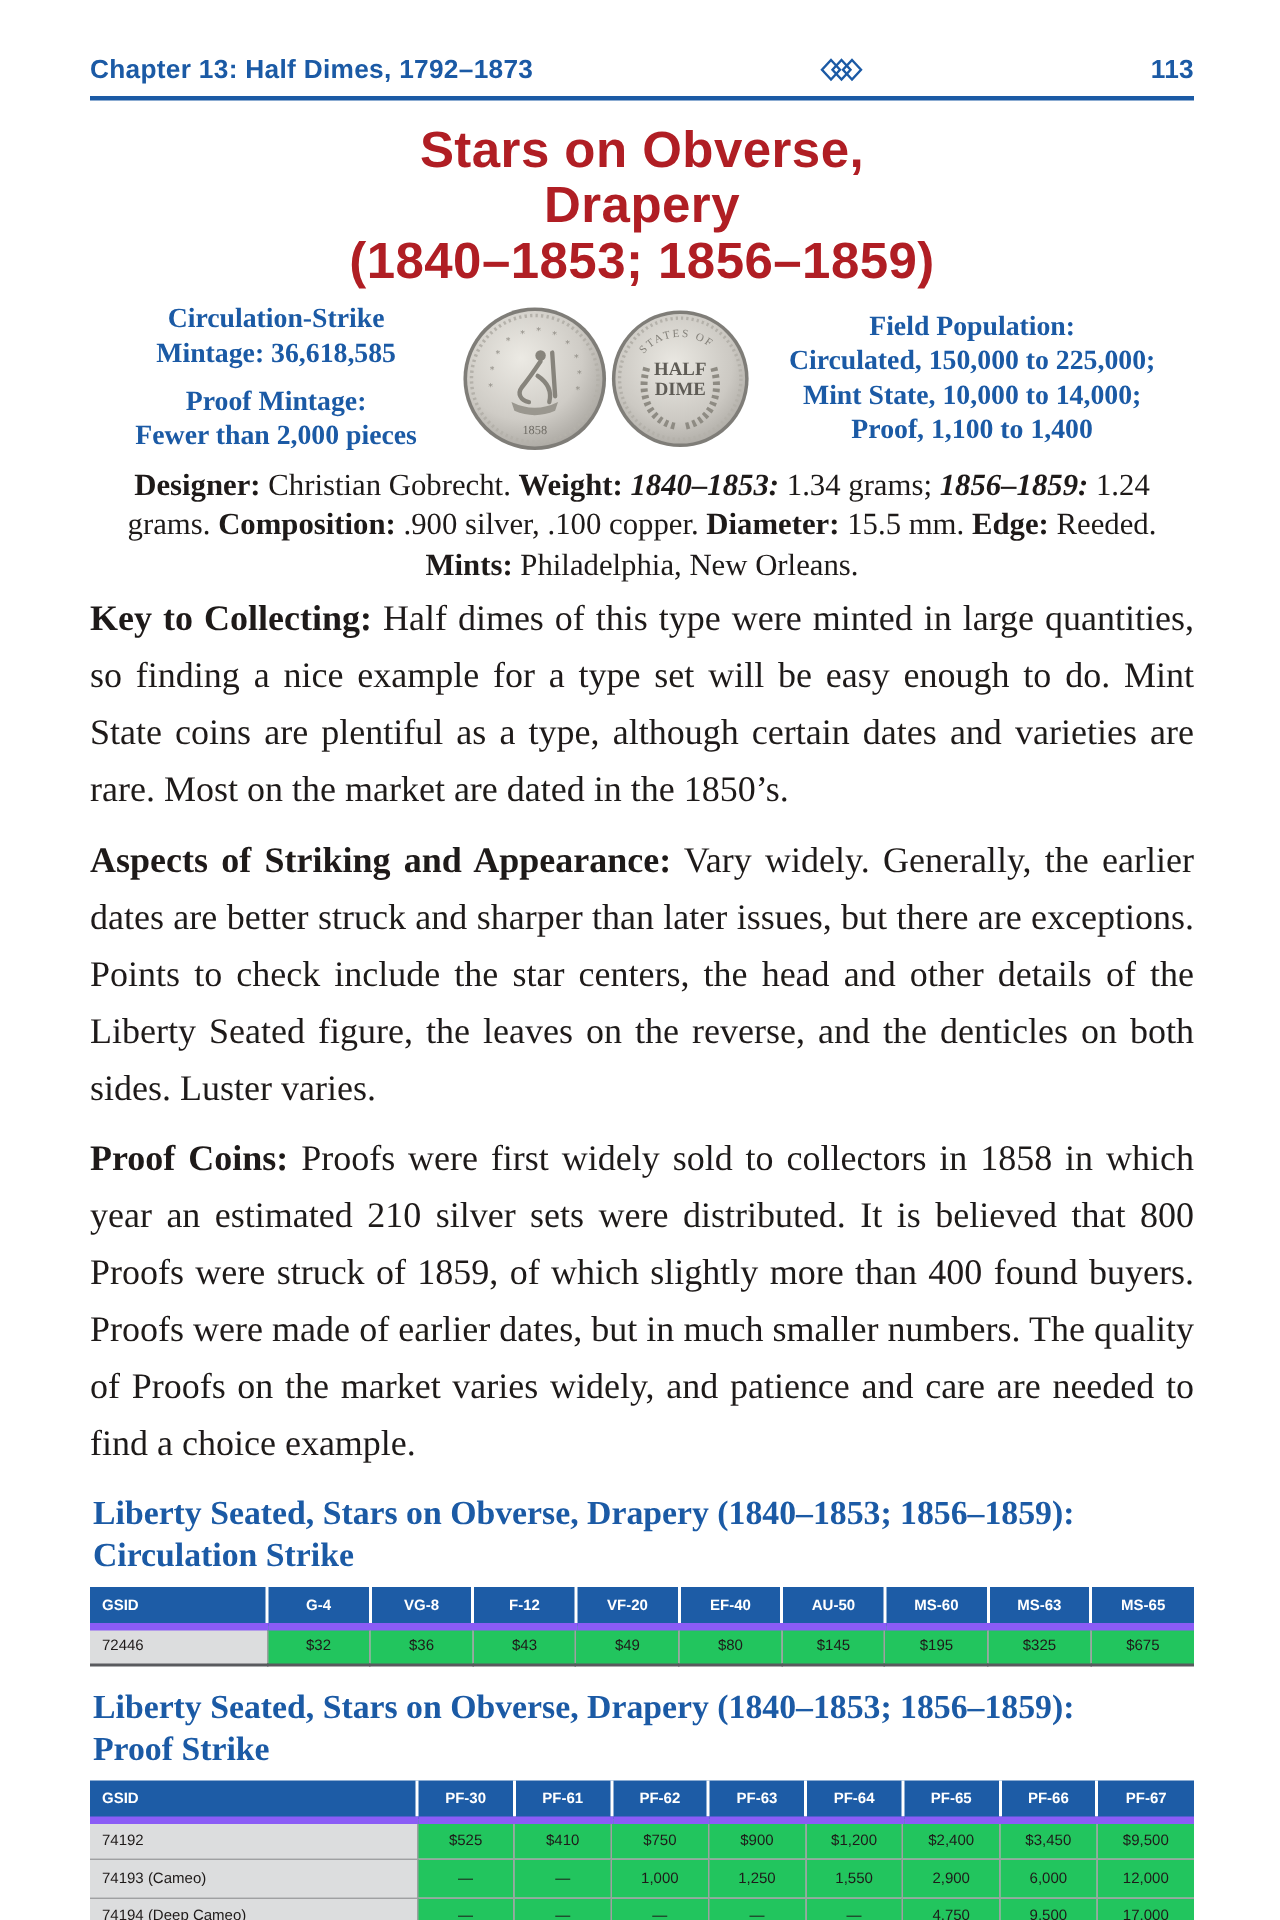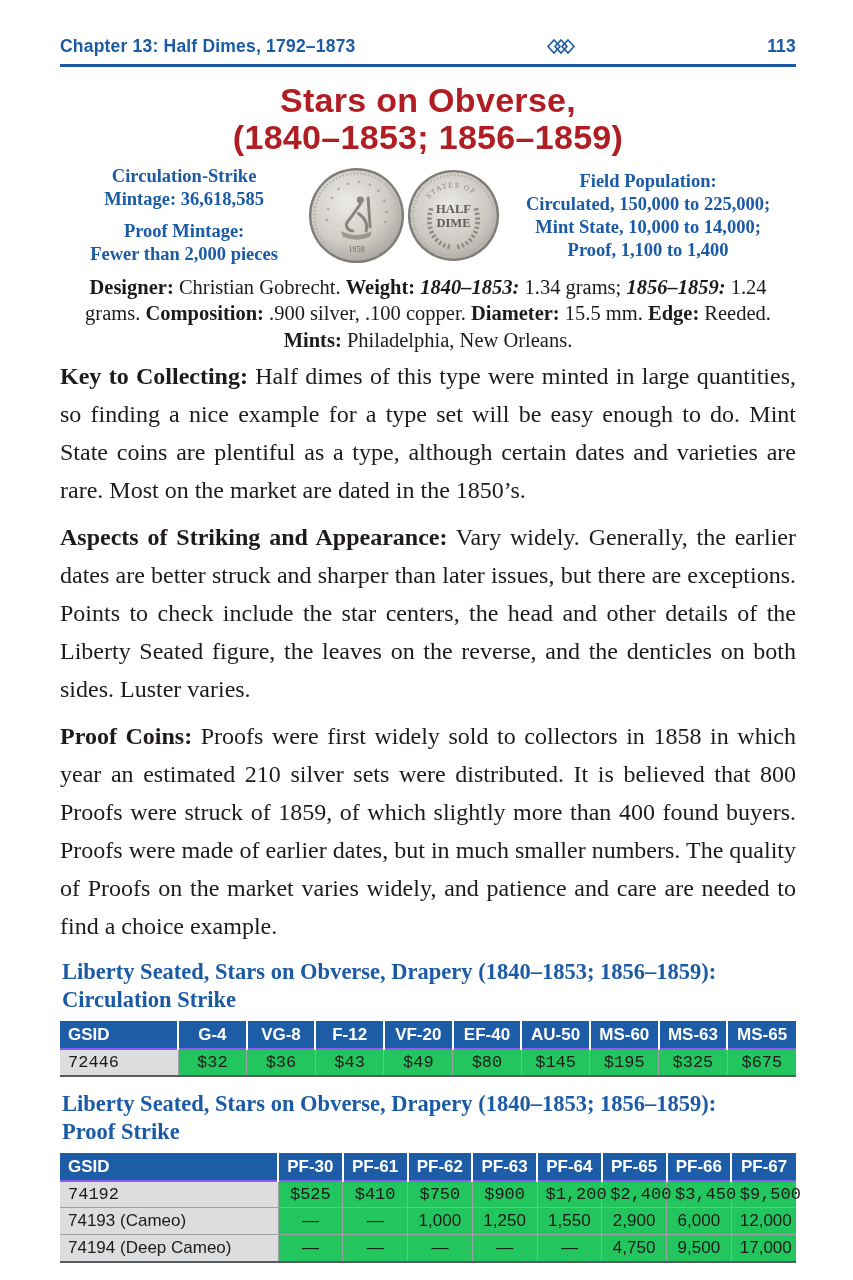--- a/index.html
+++ b/index.html
@@ -58,35 +58,35 @@
   }
   .body-par .lead{font-weight:bold;}
 
   
   .tbl-heading{
     color:var(--accent-blue);font-weight:bold;font-size:22.5px;line-height:28px;
     margin:13px 0 7px 2px;
   }
   table{
     width:100%;border-collapse:collapse;table-layout:fixed;
-    font-family:"Liberation Sans",sans-serif;font-size:17px;
+    font-family:"Liberation Sans",sans-serif;font-size:10px;
     border-bottom:2px solid #595a5e;margin-bottom:4px;
   }
   thead th{
     background:var(--table-header-bg);color:#ffffff;font-weight:bold;
     padding:4px 8px 3px 8px;text-align:center;border-left:2px solid #ffffff;
     height:26px;
   }
   thead th:first-child{text-align:left;border-left:none;}
   tbody td{
     padding:3px 8px 3px 8px;text-align:center;height:26px;
     border-left:1px solid #9fa0a2;border-top:1px solid #9fa0a2;
     background:#22c55e;
   }
-  tbody tr:first-child td{border-top:2px solid #8b5cf6;font-family:Liberation Mono, monospace;}
+  tbody tr:first-child td{border-top:5px solid #8b5cf6;}
   tbody td:first-child{
     text-align:left;background:var(--gsid-bg);border-left:none;
   }
 </style>
 </head>
 <body>
 
 <div class="page">
 
   <header>
@@ -101,20 +101,21 @@
           </g>
         </svg>
       </span>
       <span>113</span>
     </div>
     <div class="header-rule"></div>
   </header>
 
   <h1 class="title">
     <div>Stars on Obverse,</div>
+    <div>Drapery</div>
     <div>(1840–1853; 1856–1859)</div>
   </h1>
 
   <div class="info-row">
     <div class="blue-block mintage">
       <div>Circulation-Strike</div>
       <div>Mintage: 36,618,585</div>
       <div class="mintage-gap"></div>
       <div>Proof Mintage:</div>
       <div>Fewer than 2,000 pieces</div>

